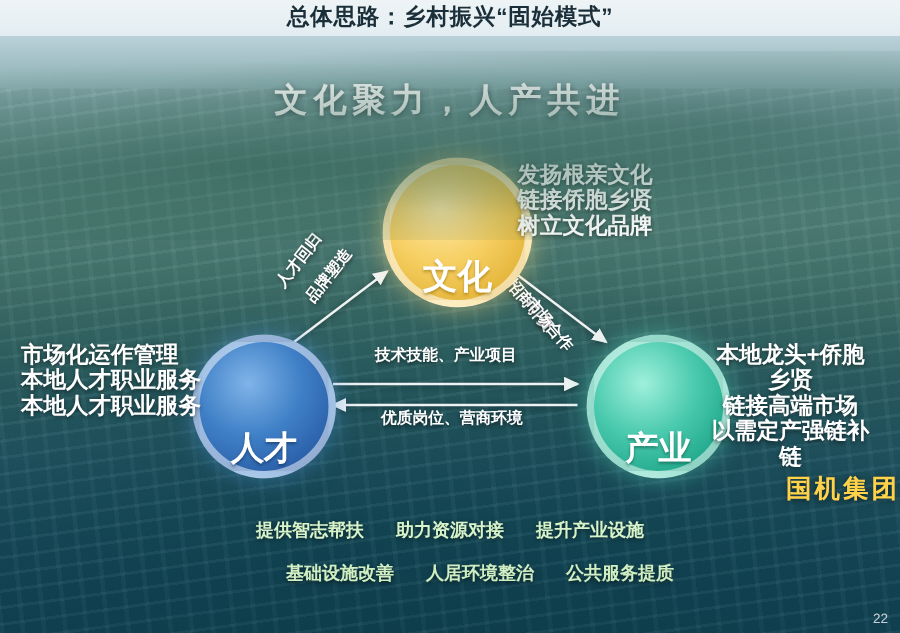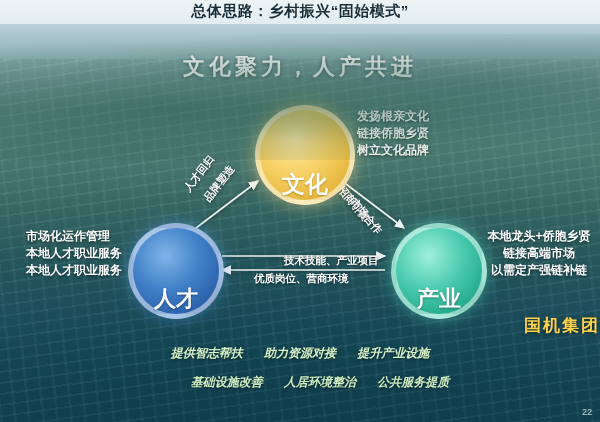--- a/index.html
+++ b/index.html
@@ -70,53 +70,53 @@
   .c-industry{
     left:391px;top:223px;width:86px;height:86px;font-size:22px;
     background:radial-gradient(circle at 38% 32%, #9ff0dc 0%, #49c9ad 45%, #22a98c 80%, #1b9a80 100%);
     border:5px solid rgba(255,255,255,.50);
     box-shadow:0 0 16px rgba(90,220,190,.5);
     text-shadow:0 1px 2px rgba(10,70,60,.5);
   }
 
   
   .side-text{
-    position:absolute;color:#ffffff;font-size:12px;line-height:17px;
-    font-weight:bold;text-shadow:0 1px 3px rgba(0,0,0,.55);margin-left:12px;
+    position:absolute;color:#ffffff;font-size:15px;line-height:17px;
+    font-weight:bold;text-shadow:0 1px 3px rgba(0,0,0,.55);
   }
   .st-culture{left:345px;top:108px;width:130px;text-align:left;}
   .st-left{left:14px;top:228px;width:120px;text-align:left;}
   .st-right{left:471px;top:228px;width:112px;text-align:center;}
 
   
   svg.arrows{position:absolute;left:0;top:0;width:600px;height:422px;pointer-events:none;}
 
   .arr-label{
     position:absolute;color:#ffffff;font-size:10.5px;font-weight:bold;
     text-shadow:0 1px 3px rgba(0,0,0,.6);white-space:nowrap;
   }
   .al-1{left:181px;top:186px;transform:rotate(-52deg);transform-origin:left top;}
   .al-2{left:201px;top:196px;transform:rotate(-52deg);transform-origin:left top;}
   .al-3{left:345px;top:183px;transform:rotate(50deg);transform-origin:left top;}
   .al-4{left:358px;top:196px;transform:rotate(50deg);transform-origin:left top;}
-  .al-top{left:250px;top:254px;margin-left:34px;}
+  .al-top{left:250px;top:230px;}
   .al-bot{left:254px;top:272px;}
 
   
   .group-name{
     position:absolute;left:0;top:314px;width:100%;text-align:right;
     color:#ffd24a;font-size:17px;font-weight:bold;letter-spacing:2px;
     text-shadow:0 1px 4px rgba(0,0,0,.55);
   }
   .grp-row{
     position:absolute;left:0;width:100%;text-align:center;
     color:#d6f3c9;font-size:12px;font-weight:bold;
     text-shadow:0 1px 3px rgba(0,0,0,.55);
   }
-  .grp-row span{display:inline-block;margin:0 9px;font-style:italic;}
+  .grp-row span{display:inline-block;margin:0 9px;}
   .grp-row1{top:345px;}
   .grp-row2{top:374px;color:#cfeec2;padding-left:20px;}
 
   .page-no{
     position:absolute;right:8px;bottom:5px;color:rgba(255,255,255,.75);
     font-size:9px;
   }
 </style>
 </head>
 <body>

